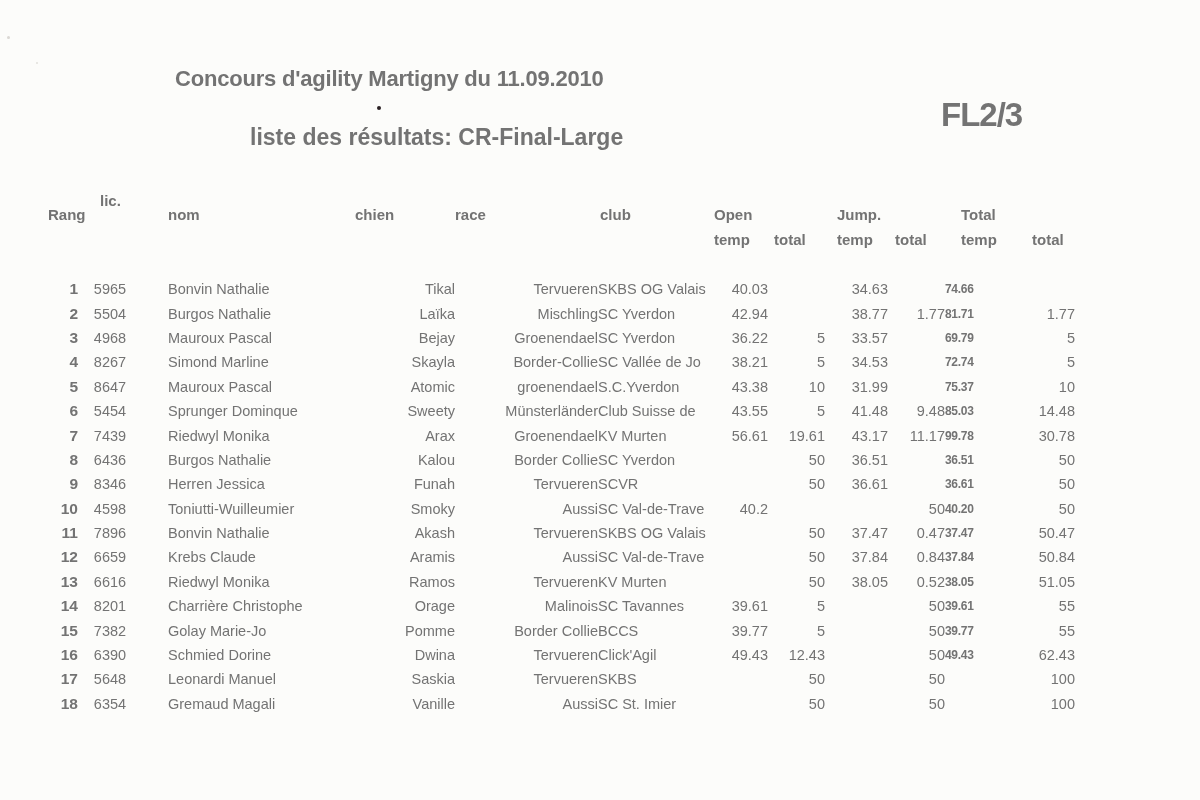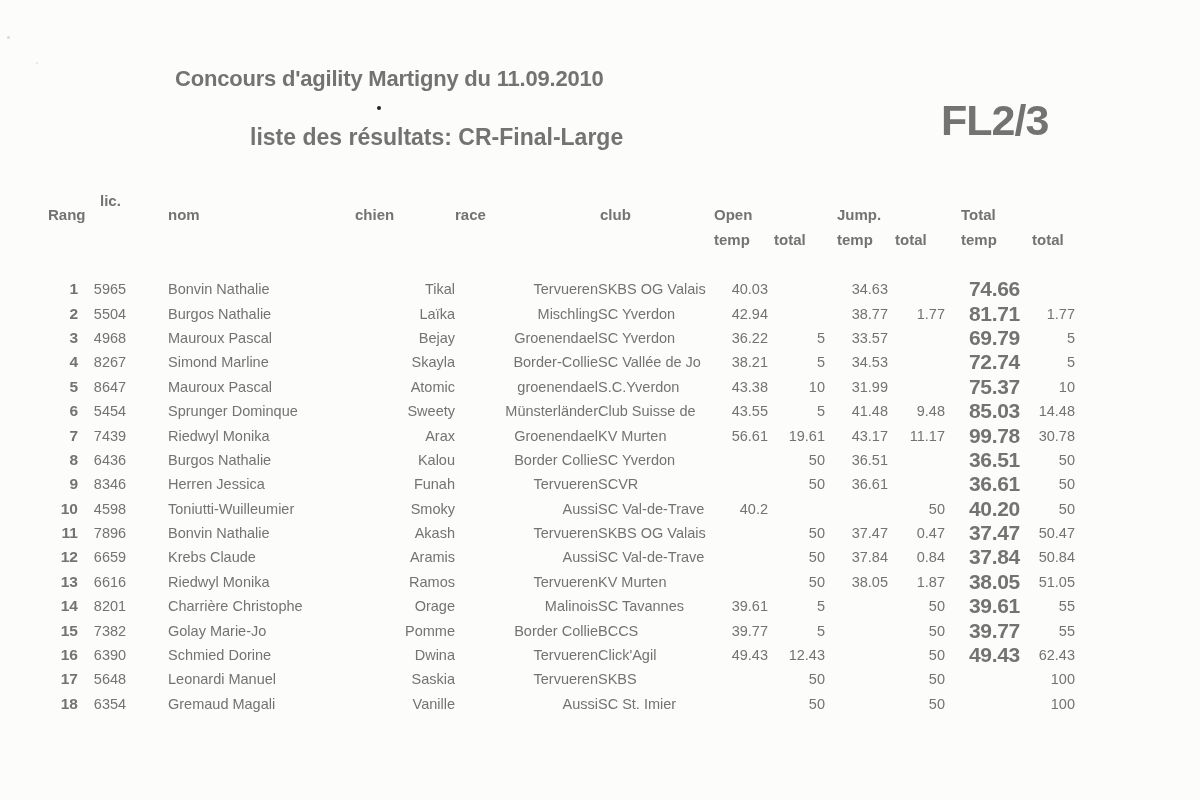--- a/index.html
+++ b/index.html
@@ -48,21 +48,21 @@
     left: 250px;
     top: 124px;
     font-size: 23px;
     font-weight: bold;
     white-space: nowrap;
   }
   .doc-code {
     position: absolute;
     left: 941px;
     top: 96px;
-    font-size: 43px;
+    font-size: 33px;
     font-weight: bold;
     letter-spacing: -1px;
   }
 
   .results {
     position: absolute;
     left: 48px;
     top: 0;
     width: 1040px;
   }
@@ -103,21 +103,21 @@
     align-items: center;
     font-size: 14.5px;
   }
   .cell { white-space: nowrap; }
   .c-rang { text-align: right; font-weight: bold; font-size: 15.5px; }
   .c-lic  { text-align: center; }
   .c-nom  { padding-left: 26px; overflow: hidden; }
   .c-chien, .c-race { text-align: right; overflow: hidden; }
   .c-club { text-align: left; overflow: hidden; }
   .c-num  { text-align: right; }
-  .c-ttemp { text-align: right; font-weight: bold; font-size: 21px; letter-spacing: -0.3px; }
+  .c-ttemp { font-weight: bold; font-size: 12px; letter-spacing: -0.3px; }
 </style>
 </head>
 <body>
 
 <div class="page">
 
   <div class="speck s1"></div>
   <div class="speck s2"></div>
 
   <div class="doc-title">Concours d'agility Martigny du 11.09.2010</div>
@@ -328,21 +328,21 @@
   <div class="row">
     <div class="cell c-rang">13</div>
     <div class="cell c-lic">6616</div>
     <div class="cell c-nom">Riedwyl Monika</div>
     <div class="cell c-chien">Ramos</div>
     <div class="cell c-race">Tervueren</div>
     <div class="cell c-club">KV Murten</div>
     <div class="cell c-num"></div>
     <div class="cell c-num">50</div>
     <div class="cell c-num">38.05</div>
-    <div class="cell c-num">1.87</div>
+    <div class="cell c-num">0.52</div>
     <div class="cell c-ttemp">38.05</div>
     <div class="cell c-num">51.05</div>
   </div>
 
   <div class="row">
     <div class="cell c-rang">14</div>
     <div class="cell c-lic">8201</div>
     <div class="cell c-nom">Charrière Christophe</div>
     <div class="cell c-chien">Orage</div>
     <div class="cell c-race">Malinois</div>

